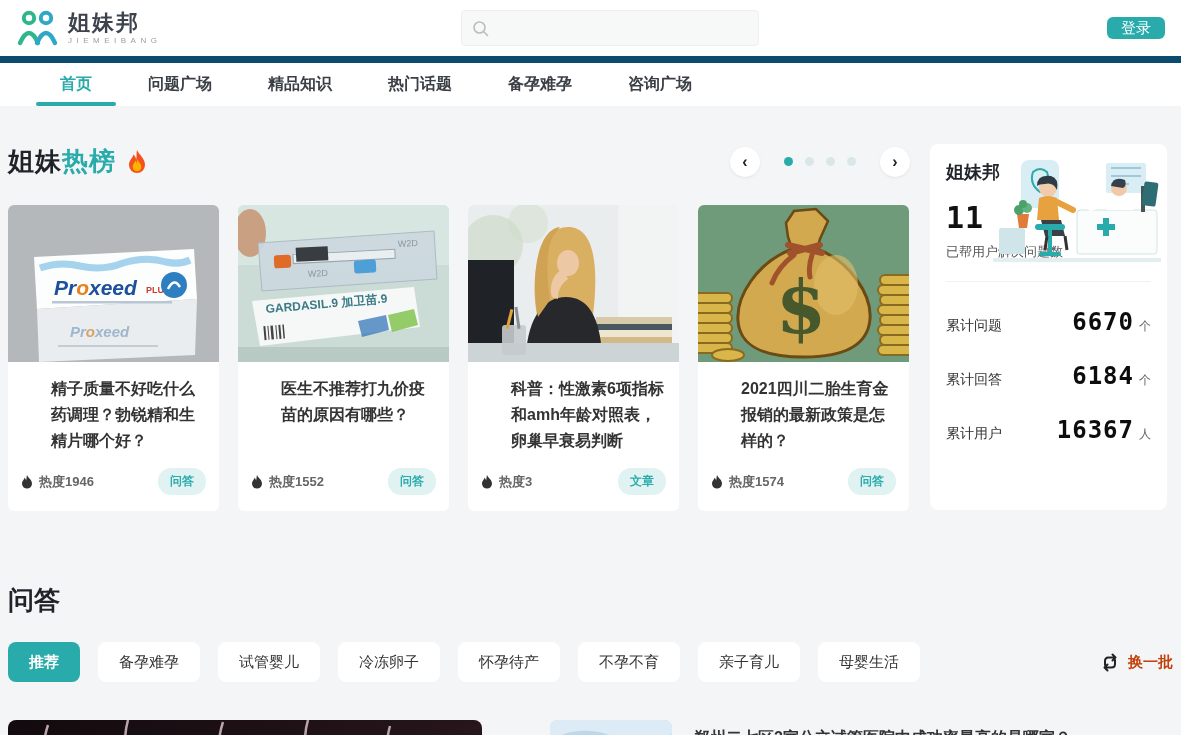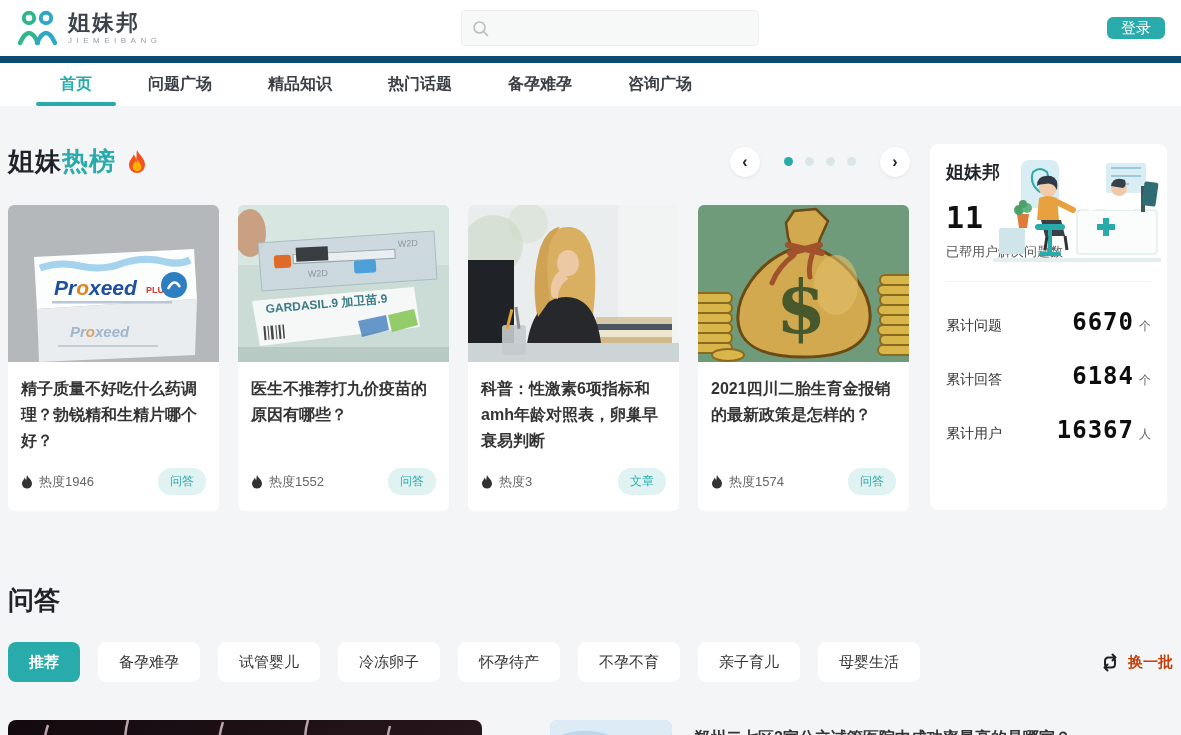--- a/index.html
+++ b/index.html
@@ -41,22 +41,22 @@
     cursor:pointer; line-height:28px; font-family:inherit; }
   .dots { display:flex; margin:0 18px; }
   .dot { width:9px; height:9px; border-radius:50%; background:#d9e8e6; margin:0 6px; cursor:pointer; }
   .dot.active { background:#2aabab; }
 
   .cards { display:flex; margin-top:26px; }
   .card { width:211px; background:#fff; border-radius:6px; overflow:hidden; margin-right:19px; cursor:pointer; }
   .card:last-child { margin-right:0; }
   .card svg.thumb { display:block; }
   .card-body { padding:14px 13px 16px; }
-  .card-title { font-size:16px; font-weight:bold; color:#333; line-height:26px; min-height:80px; }
-  .card-meta { display:flex; align-items:center; margin-top:12px; }
+  .card-title { font-size:16px; font-weight:bold; color:#333; line-height:26px; min-height:80px;margin-left:30px; }
+  .card-meta { display:flex; align-items:center; margin-top:12px;font-weight:bold; }
   .heat { font-size:13px; color:#666; margin-left:6px; }
   .badge { margin-left:auto; background:#e0f3f2; color:#2bacac; font-size:12px;
     padding:5px 12px; border-radius:13px; }
 
   
   .sidebar { width:237px; margin-left:20px; background:#fff; border-radius:8px;
     position:relative; padding:16px; height:366px; }
   .sb-title { font-size:18px; font-weight:bold; color:#22262b; }
   .sb-illus { position:absolute; top:14px; right:6px; }
   .sb-num { font-family:"DejaVu Sans Mono",monospace; font-weight:bold; font-size:30px;

